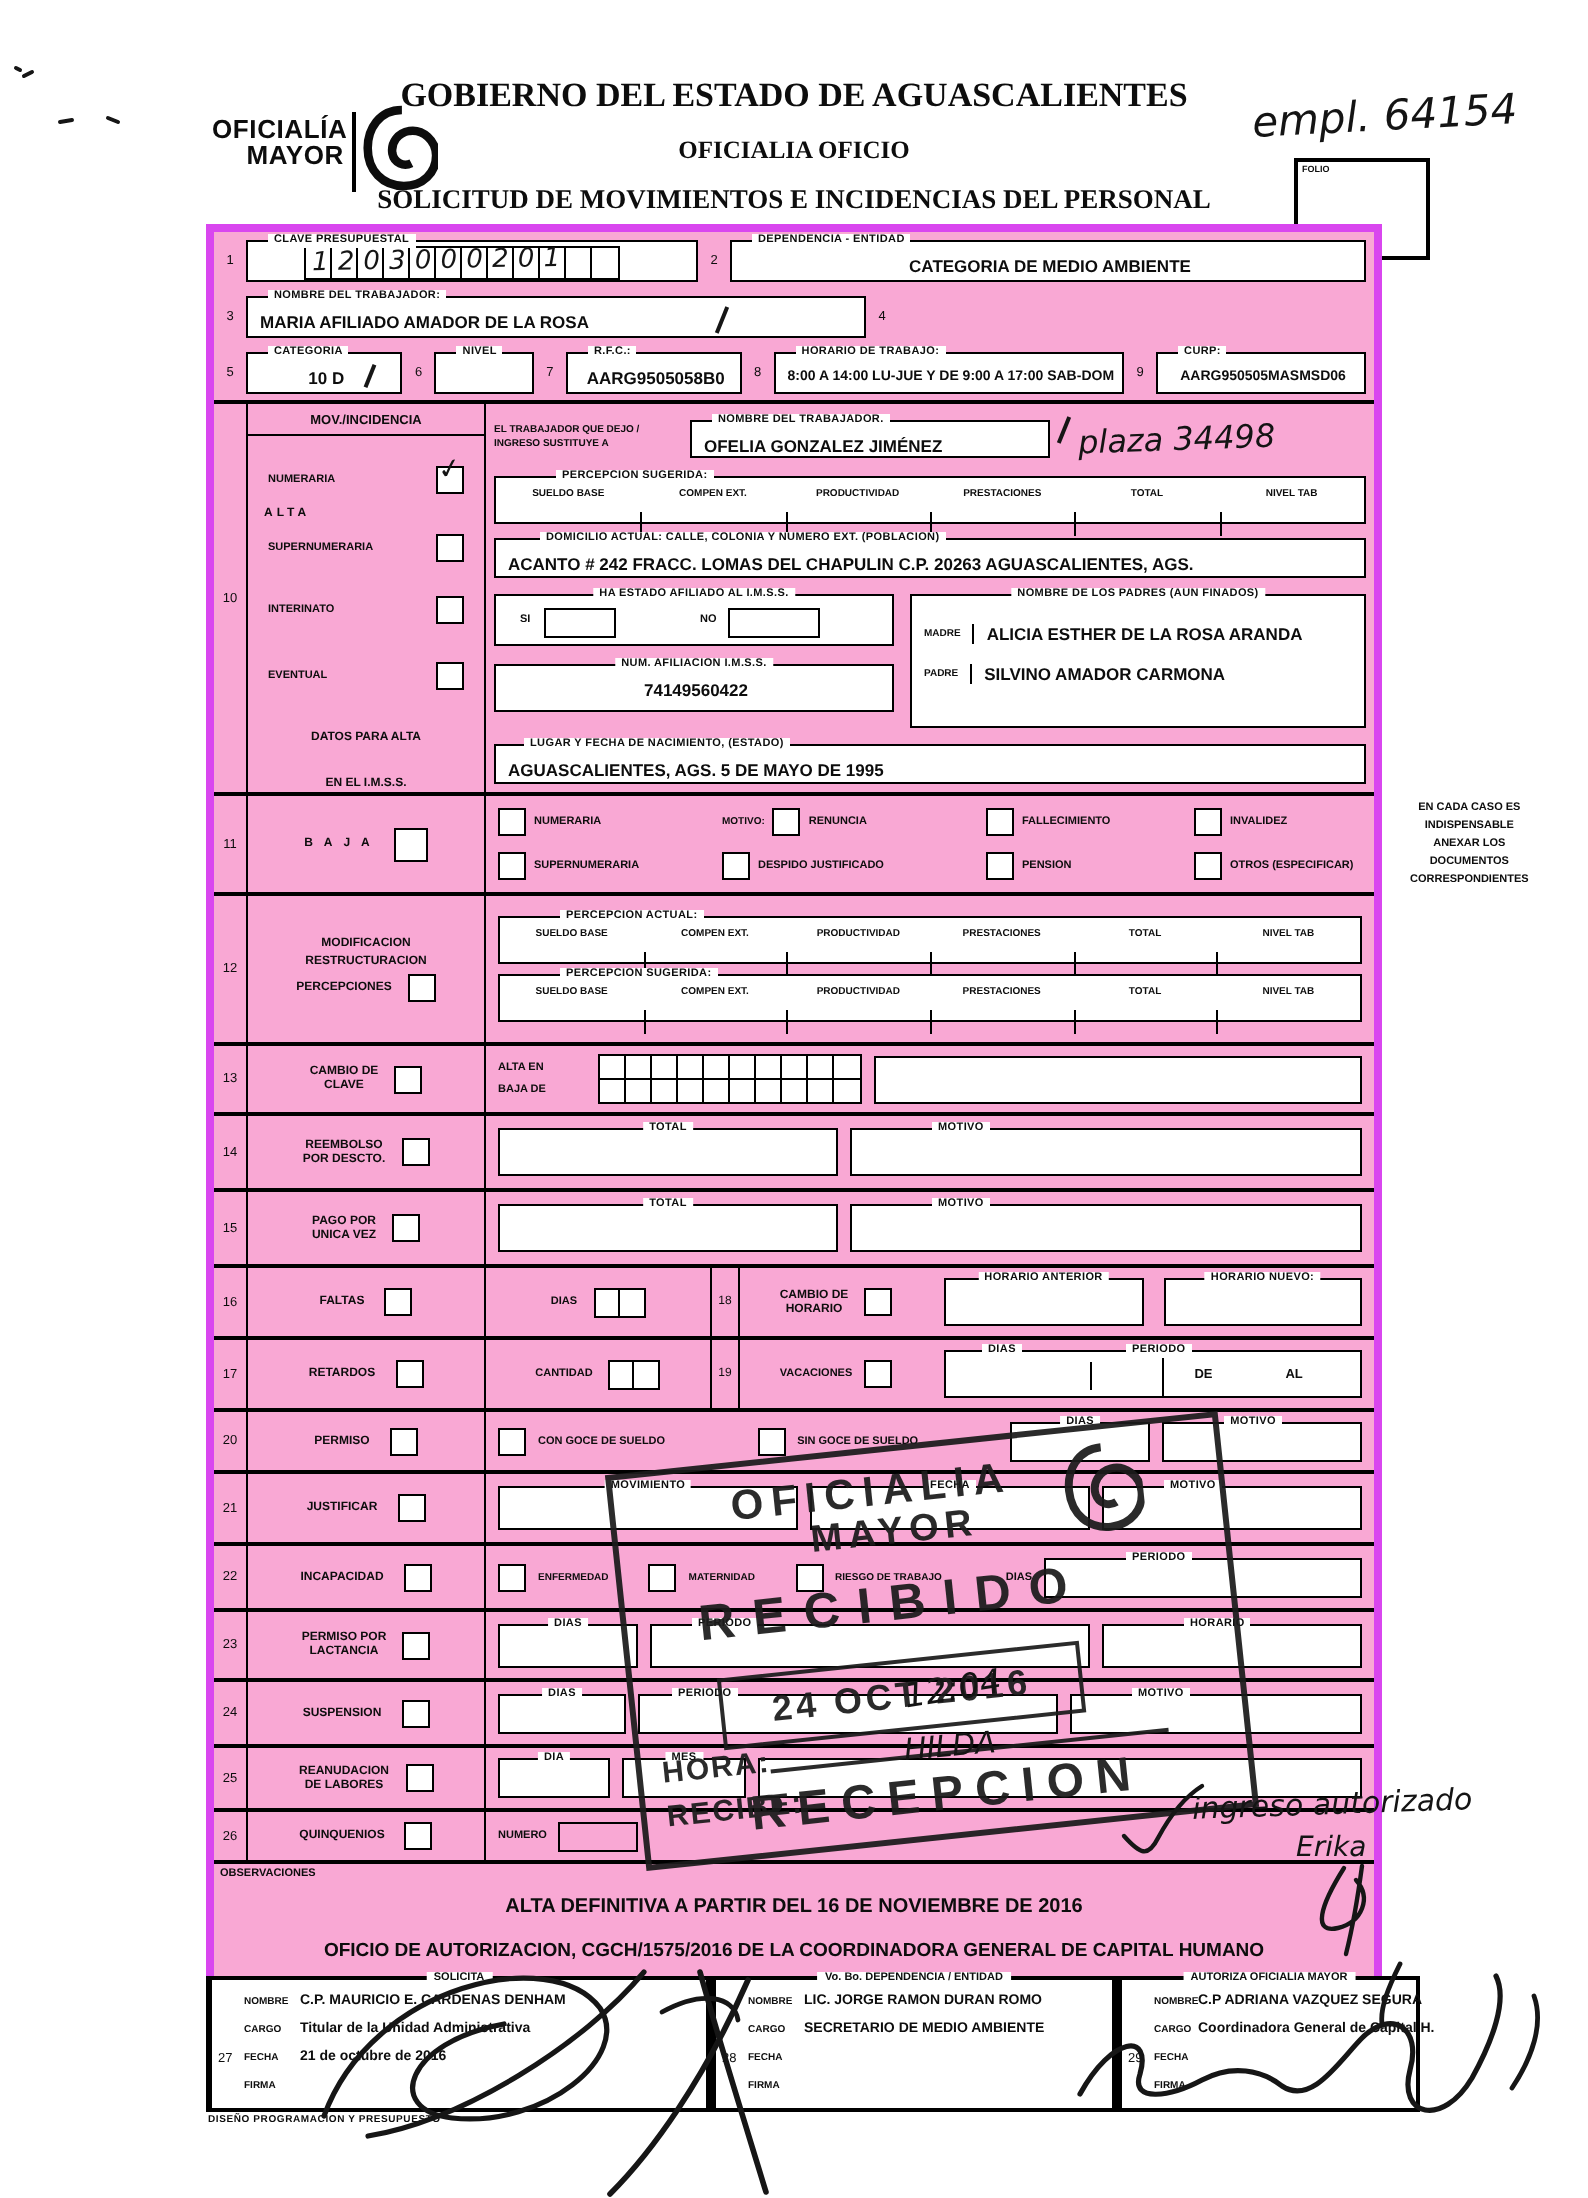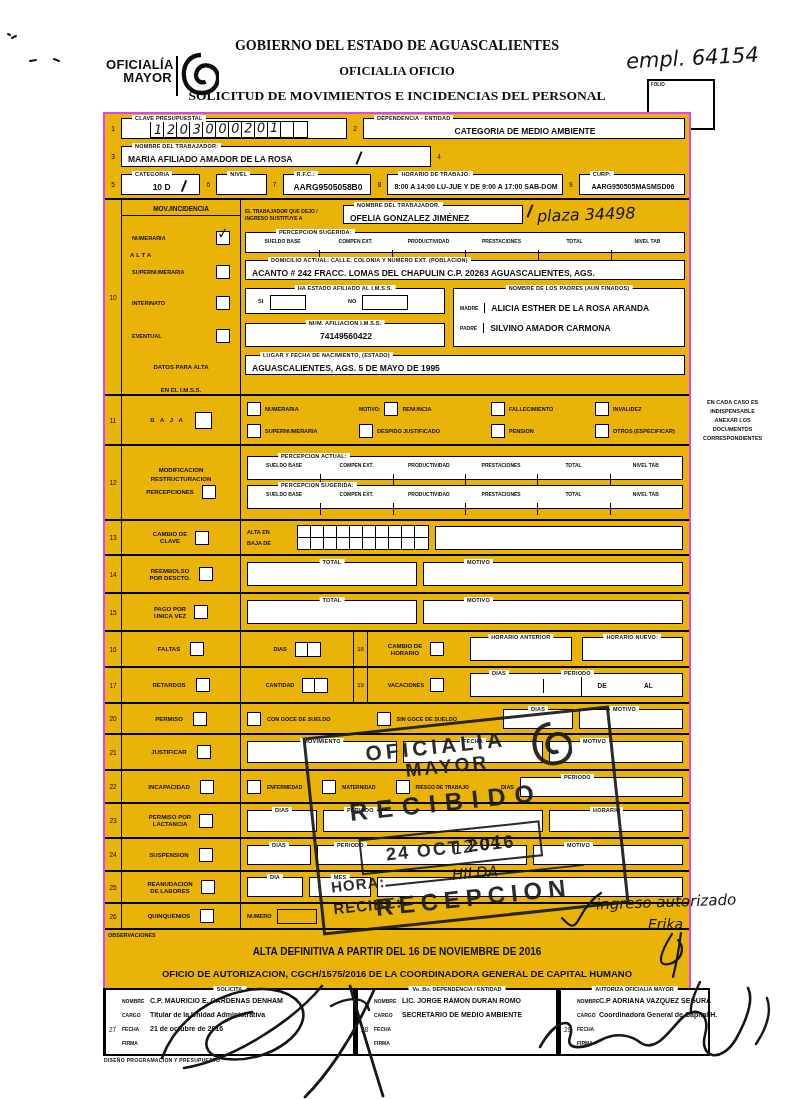--- a/index.html
+++ b/index.html
@@ -1,29 +1,29 @@
 <!DOCTYPE html>
 <html><head>
 <meta charset="utf-8">
 <style>
   html,body{margin:0;padding:0;background:#e8e8e8;}
   .page{position:relative;width:794px;height:1099px;background:#ffffff;overflow:hidden;
         font-family:"Liberation Sans",sans-serif;color:#0d0d0d;}
   
   .titles{position:absolute;left:103px;top:38px;width:588px;text-align:center;
           font-family:"Liberation Serif",serif;font-weight:700;}
-  .t1{font-size:14px;} .t2{font-size:12.5px;margin-top:10px;} .t3{font-size:13.5px;margin-top:9px;}
+  .t1{font-size:17px;} .t2{font-size:12.5px;margin-top:10px;} .t3{font-size:13.5px;margin-top:9px;}
   .logo{position:absolute;left:106px;top:58px;width:66px;text-align:right;
         font-size:13px;font-weight:700;line-height:13px;letter-spacing:.3px;}
   .logobar{position:absolute;left:176px;top:56px;width:0;height:40px;border-left:2px solid #000;}
   .emblem{position:absolute;left:181px;top:52px;}
   .folio{position:absolute;left:647px;top:79px;width:64px;height:47px;border:2px solid #000;background:#fff;}
   .folio .lb{position:absolute;top:1px;left:2px;font-size:4.5px;font-weight:700;}
   
-  .form{position:absolute;left:103px;top:112px;width:588px;border:2px solid #d946ef;background:#eab308;box-sizing:border-box;}
+  .form{position:absolute;left:103px;top:112px;width:588px;border:4px solid #d946ef;background:#f9a8d4;box-sizing:border-box;}
   .trow{display:flex;align-items:center;gap:4px;padding:2px 4px;box-sizing:border-box;}
   .tnum{font-size:6.5px;width:8px;text-align:center;flex:none;}
   .fb{position:relative;border:1.6px solid #000;background:#fff;box-sizing:border-box;}
   .fb .lb{position:absolute;top:-4px;left:10px;background:#fff;font-size:5.5px;font-weight:700;line-height:7px;
           padding:0 3px;white-space:nowrap;letter-spacing:.2px;z-index:2;}
   .fb .lbc{left:50%;transform:translateX(-50%);}
   .val{font-weight:700;font-size:8.5px;line-height:10px;padding:7px 4px 2px 6px;white-space:nowrap;}
   .c{text-align:center;}
   .sec{display:flex;border-top:2px solid #000;box-sizing:border-box;position:relative;}
   .ncol{width:16px;border-right:1.6px solid #000;display:flex;align-items:center;justify-content:center;
@@ -263,21 +263,21 @@
               <span class="tinylb" style="font-size:5px;">MADRE</span>
               <span class="val" style="padding:0 0 0 6px;border-left:1.6px solid #000;flex:1;">ALICIA ESTHER DE LA ROSA ARANDA</span>
             </div>
             <div style="display:flex;align-items:center;gap:6px;padding:10px 6px 0;">
               <span class="tinylb" style="font-size:5px;">PADRE</span>
               <span class="val" style="padding:0 0 0 6px;border-left:1.6px solid #000;flex:1;">SILVINO AMADOR CARMONA</span>
             </div>
           </div>
         </div>
 
-        <div class="fb" style="margin:8px 0 17px;height:20px;">
+        <div class="fb" style="margin:8px 0 2px;height:20px;">
           <span class="lb" style="left:14px;">LUGAR Y FECHA DE NACIMIENTO, (ESTADO)</span>
           <div class="val">AGUASCALIENTES, AGS. 5 DE MAYO DE 1995</div>
         </div>
       </div>
     </div>
 
     <div class="sec" style="height:50px;">
       <div class="ncol">11</div>
       <div class="lcol" style="flex-direction:row;gap:10px;">
         <span style="letter-spacing:2px;">B A J A</span>

